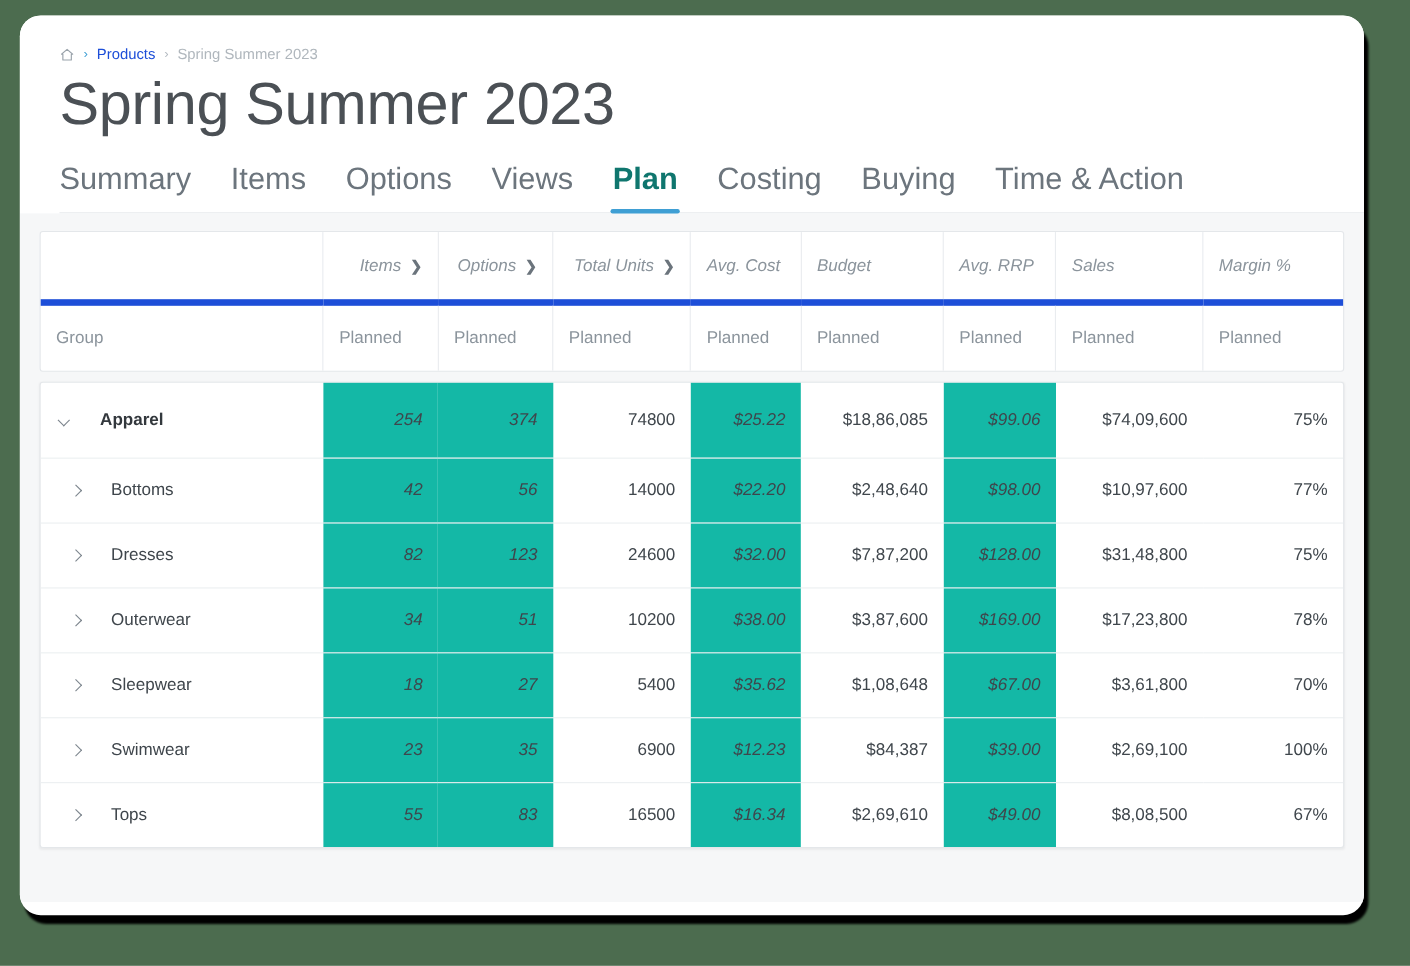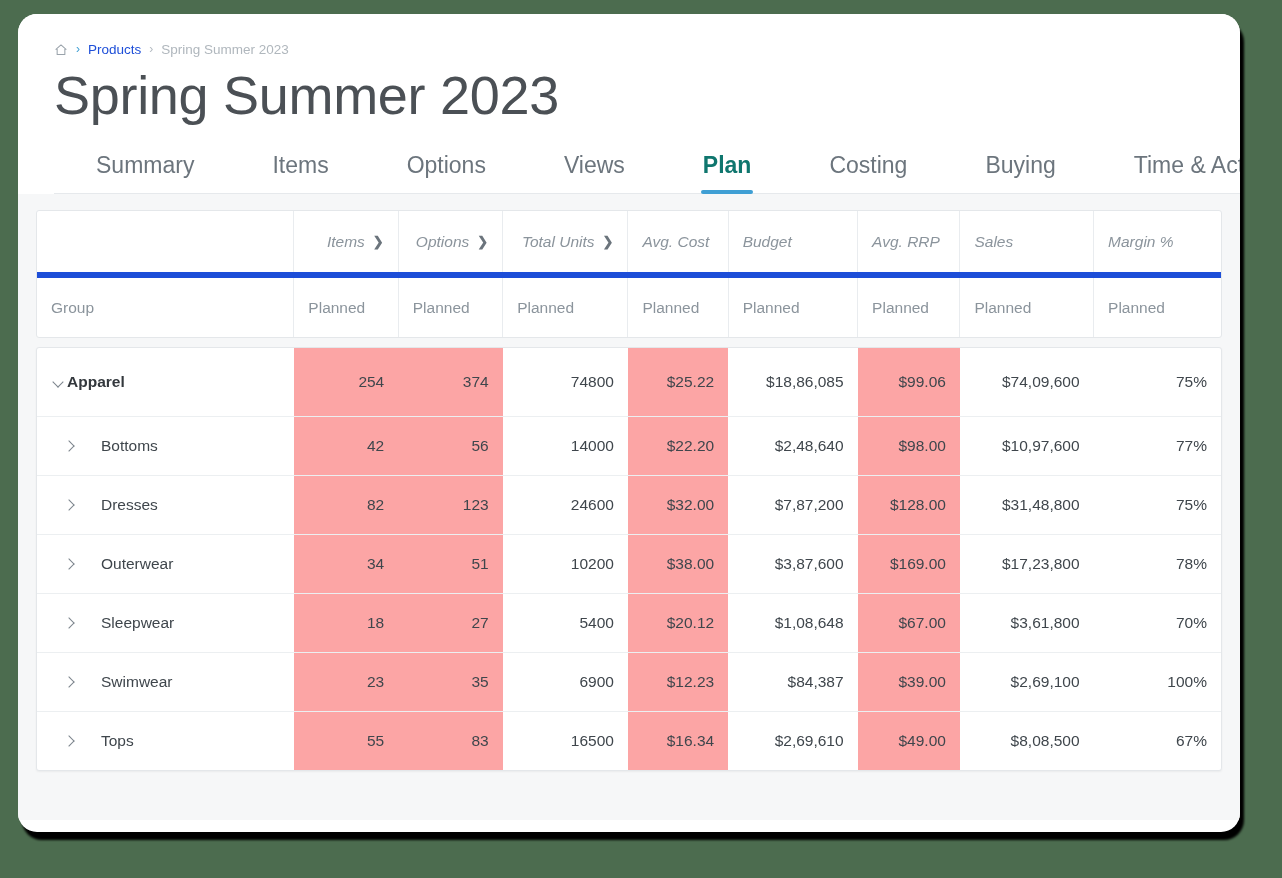--- a/index.html
+++ b/index.html
@@ -83,27 +83,26 @@
     margin-top: 16px;
     display: flex;
     align-items: flex-end;
     gap: 36px;
     height: 52px;
     border-bottom: 1px solid #e6e9ec;
     padding-right: 36px;
   }
   .tab {
     position: relative;
-    font-size: 23px;
+    font-size: 28px;
     font-weight: 400;
     color: #6c757d;
     padding-bottom: 14px;
     cursor: pointer;
     white-space: nowrap;
-    margin-left: 42px;
   }
   .tab.active { color: #0f766e; font-weight: 600; }
   .tab.active::after {
     content: "";
     position: absolute;
     left: -2px; right: -2px;
     bottom: -1px;
     height: 4px;
     background: #3f9fd4;
     border-radius: 2px;
@@ -181,34 +180,34 @@
     vertical-align: middle;
     font-size: 15.5px;
     color: #3f464c;
     border-top: 1px solid #eceff1;
     padding: 0 14px;
     text-align: right;
   }
   .body tr:first-child td { border-top: none; }
   .body tr.group-row td { height: 68px; }
 
-  td.hl { background: #fca5a5; }
+  td.hl { background: #14b8a6; font-style: italic; }
 
   td.label {
     text-align: left;
     padding-left: 20px;
     color: #6c757d;
   }
   .body tr.group-row td.label {
     color: #33383d;
     font-weight: 700;
     padding-left: 16px;
   }
 
-  .label-inner { display: flex; align-items: center; gap: 4px; }
+  .label-inner { display: flex; align-items: center; gap: 28px; }
   .label-inner.child { padding-left: 14px; gap: 26px; }
 
   .caret {
     display: inline-block;
     width: 10px; height: 10px;
     flex: 0 0 10px;
     position: relative;
     cursor: pointer;
   }
   .caret::before {
@@ -395,21 +394,21 @@
             <tr class="table-row">
               <td class="label">
                 <div class="label-inner child">
                   <span class="caret right"></span>
                   <span>Sleepwear</span>
                 </div>
               </td>
               <td class="hl">18</td>
               <td class="hl">27</td>
               <td>5400</td>
-              <td class="hl">$20.12</td>
+              <td class="hl">$35.62</td>
               <td>$1,08,648</td>
               <td class="hl">$67.00</td>
               <td>$3,61,800</td>
               <td>70%</td>
             </tr>
             <tr class="table-row">
               <td class="label">
                 <div class="label-inner child">
                   <span class="caret right"></span>
                   <span>Swimwear</span>

